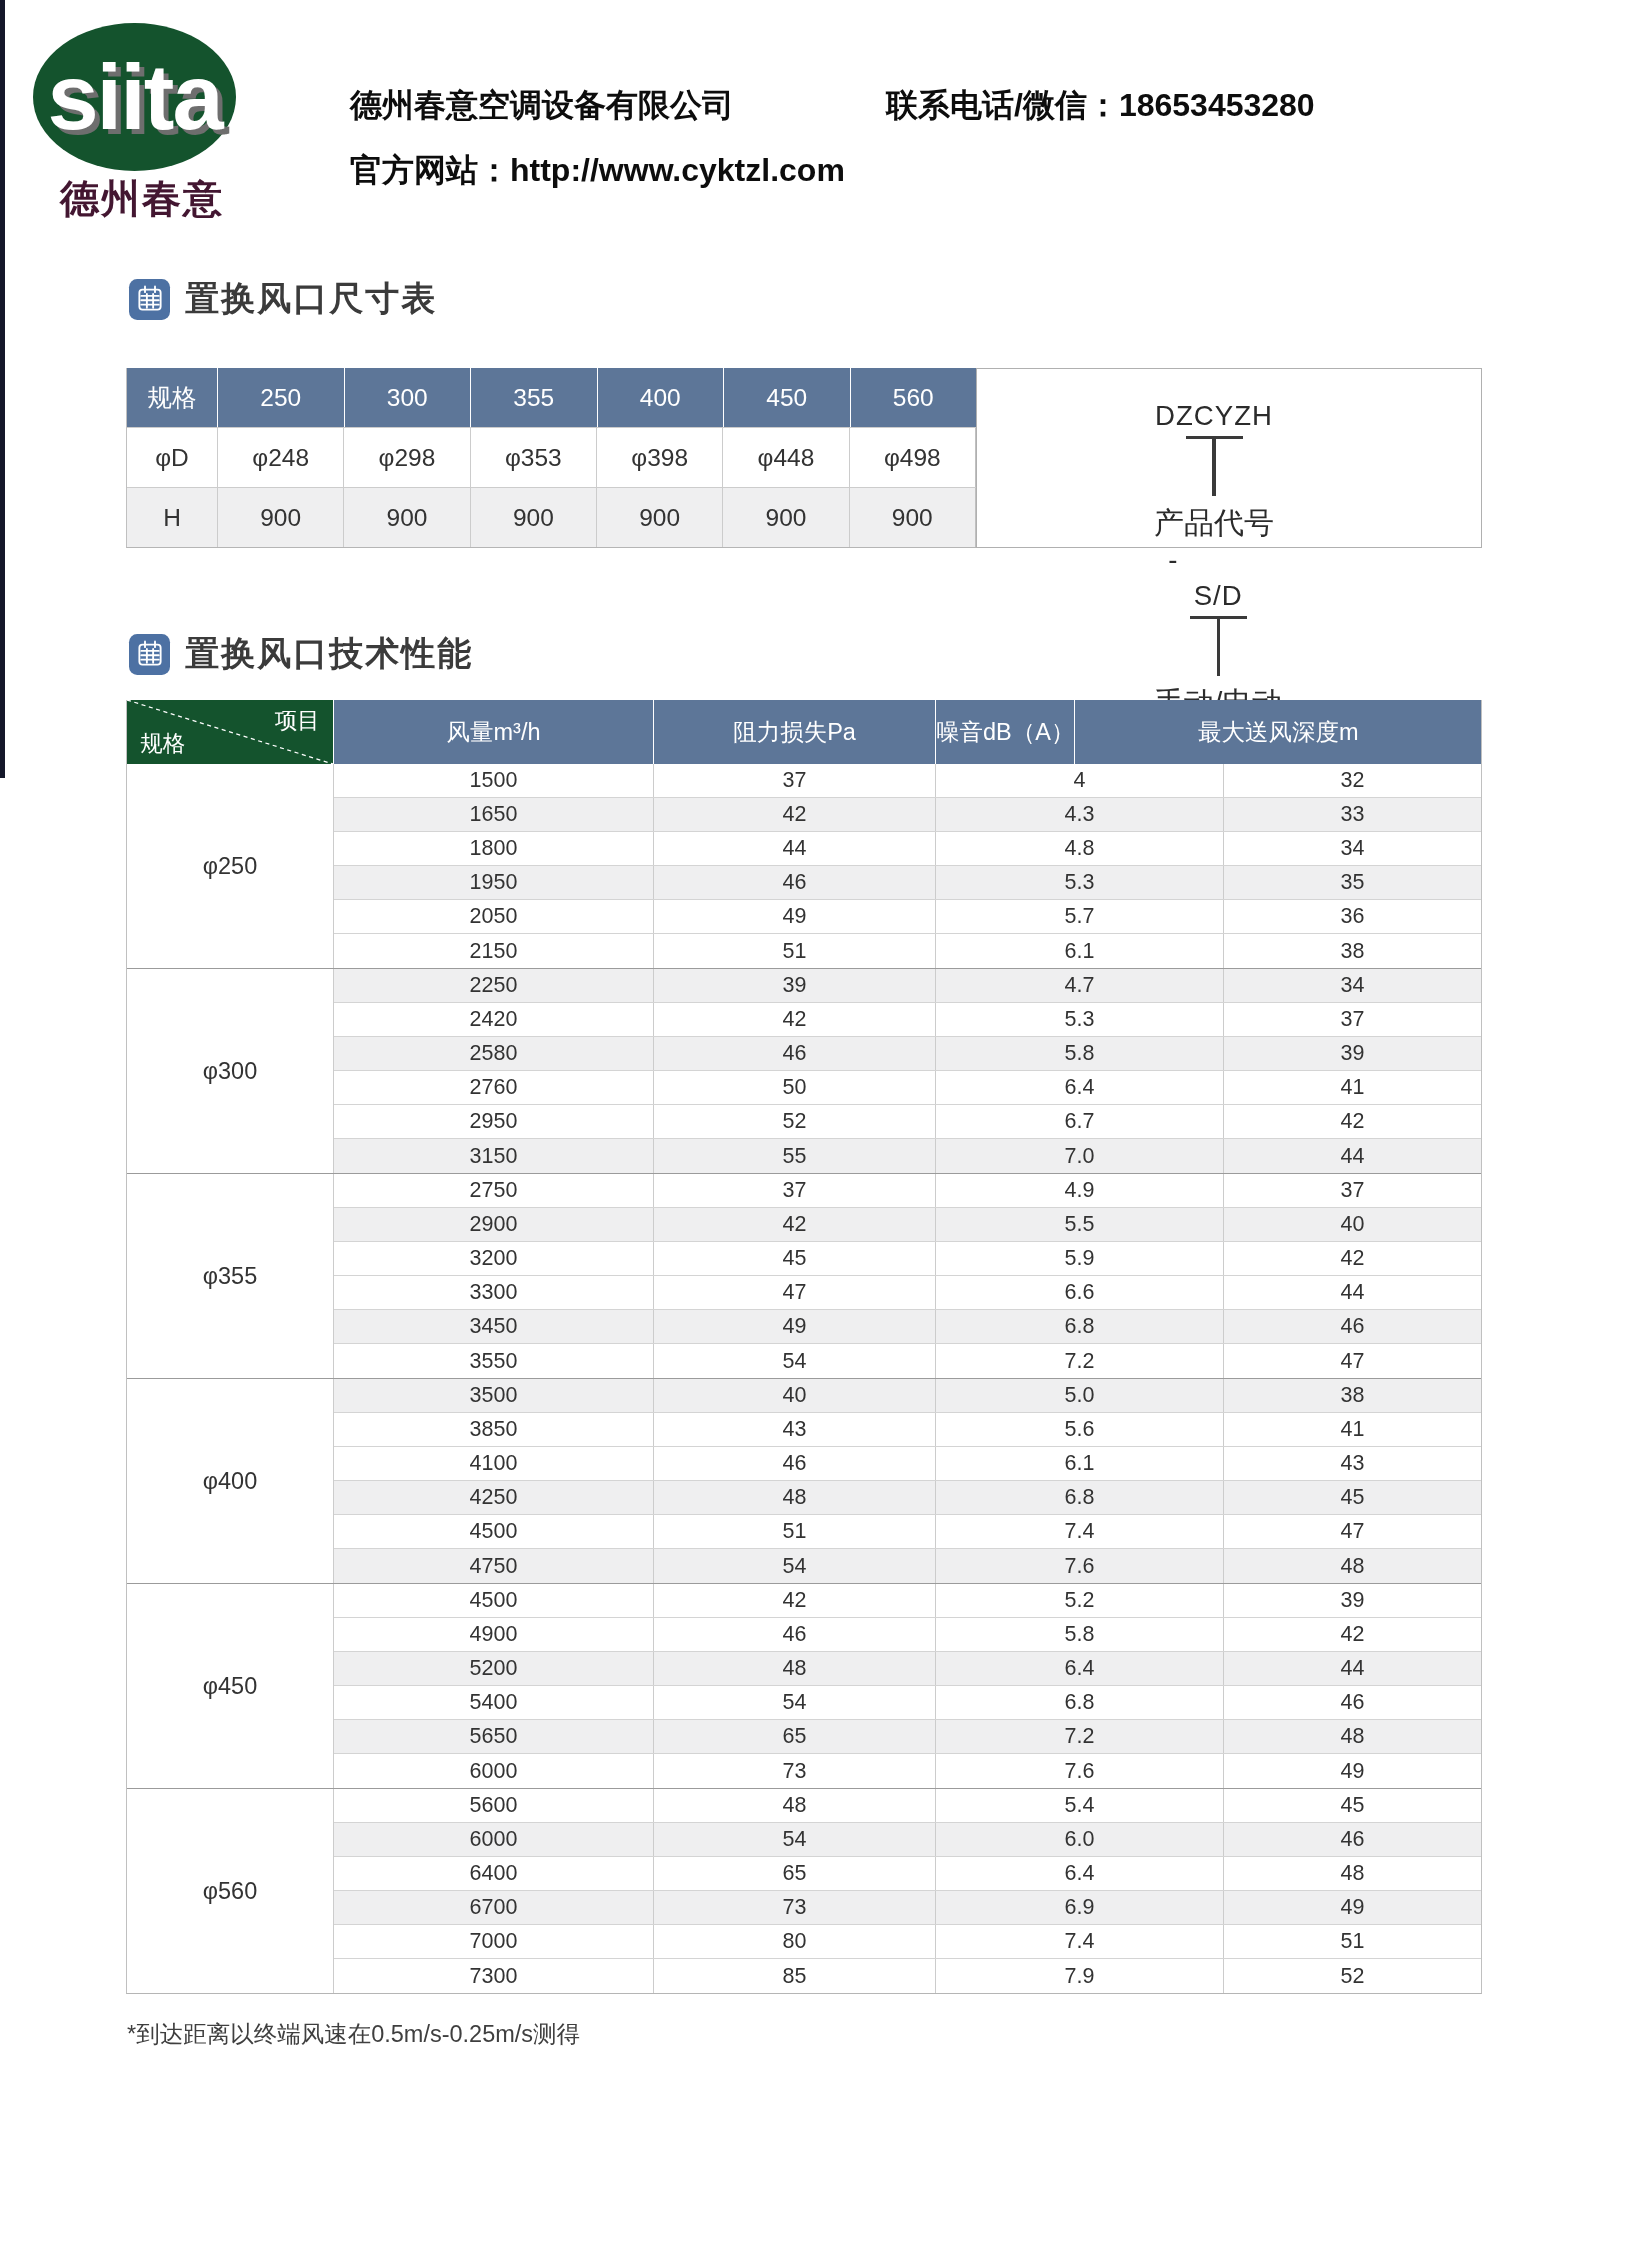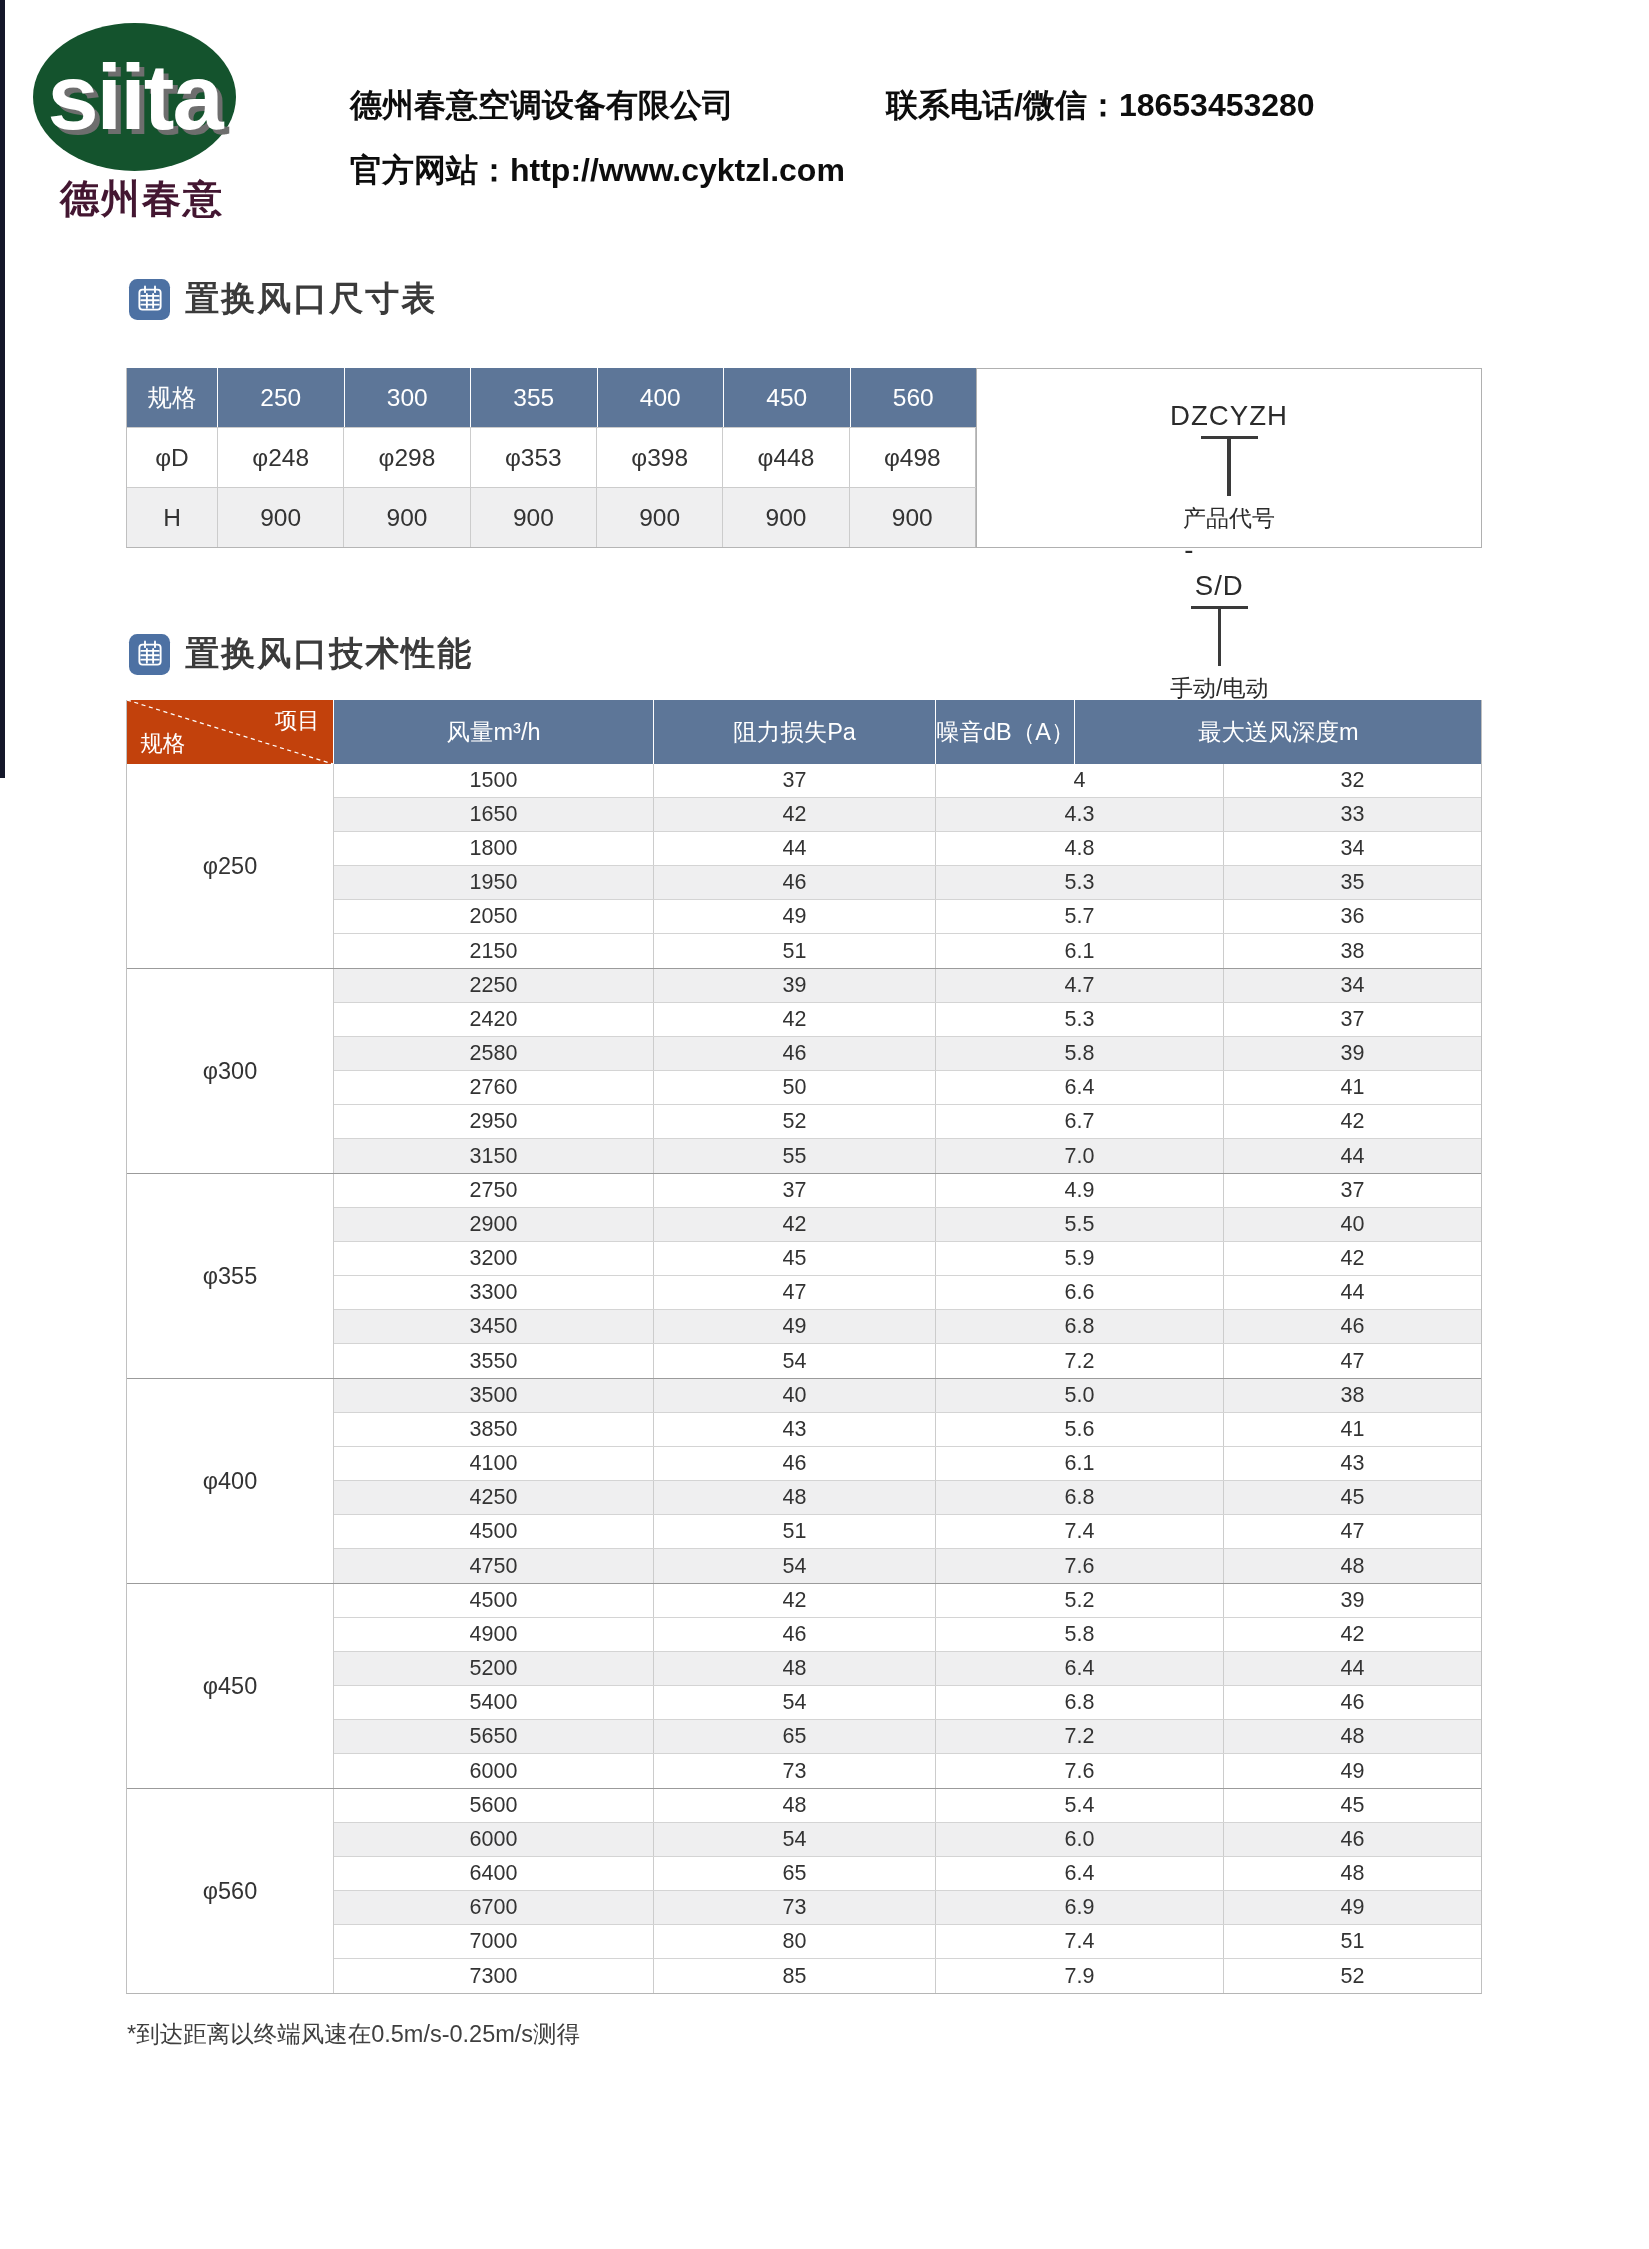--- a/index.html
+++ b/index.html
@@ -47,30 +47,30 @@
   .sz-cell.first { flex:0 0 91px; }
 
   .model-box { flex:1; border:1px solid #b0b0b0; background:#ffffff;
     display:flex; justify-content:center; padding-top:26.6px; }
   .model-diagram { display:flex; align-items:flex-start;flex-direction:column; }
   .mc-part { display:flex; flex-direction:column; align-items:center; }
   .mc-code { font-size:27.6px; color:#2b2b2b; height:40px; display:flex; align-items:center; letter-spacing:1px; }
   .mc-dash { font-size:27.6px; color:#2b2b2b; height:40px; display:flex; align-items:center; padding:0 14.3px; }
   .mc-conn { width:57px; border-top:3.6px solid #3a3a3a; display:flex; justify-content:center; }
   .mc-stem { width:3.1px; height:57px; background:#3a3a3a; }
-  .mc-label { margin-top:7.2px; font-size:23px; color:#2b2b2b; white-space:nowrap; }
+  .mc-label { margin-top:7.2px; font-size:30px; color:#2b2b2b; white-space:nowrap; }
 
   
   .perf-table { position:absolute; left:126px; top:700px; width:1356px;
     border-left:1px solid #c0c0c0; border-right:1px solid #c0c0c0; border-bottom:1px solid #b5b5b5; }
   .pt-hrow { display:flex; height:64px; }
   .pt-hcell { background:#5d7698; color:#ffffff; font-size:23.5px; display:flex;
     align-items:center; justify-content:center; border-right:1.5px solid #ffffff; }
   .pt-hcell:last-child { border-right:none; flex:1; }
-  .pt-corner { position:relative; flex:0 0 207px; background:#c2410c; border-right:1.5px solid #ffffff; }
+  .pt-corner { position:relative; flex:0 0 207px; background:#14532d; border-right:1.5px solid #ffffff; }
   .pt-corner svg { position:absolute; left:0; top:0; width:100%; height:100%; }
   .pt-corner .c-top { position:absolute; top:5.1px; right:13.3px; color:#ffffff; font-size:22.5px; }
   .pt-corner .c-bottom { position:absolute; bottom:5.1px; left:13.3px; color:#ffffff; font-size:22.5px; }
   .col-flow  { flex:0 0 320px; }
   .col-res   { flex:0 0 282px; }
   .col-depth { flex:0 0 288px; }
 
   .pt-group { display:flex; border-top:1.5px solid #9b9b9b; }
   .pt-group:first-of-type { border-top:none; }
   .pt-spec { flex:0 0 207px; display:flex; align-items:center; justify-content:center;

